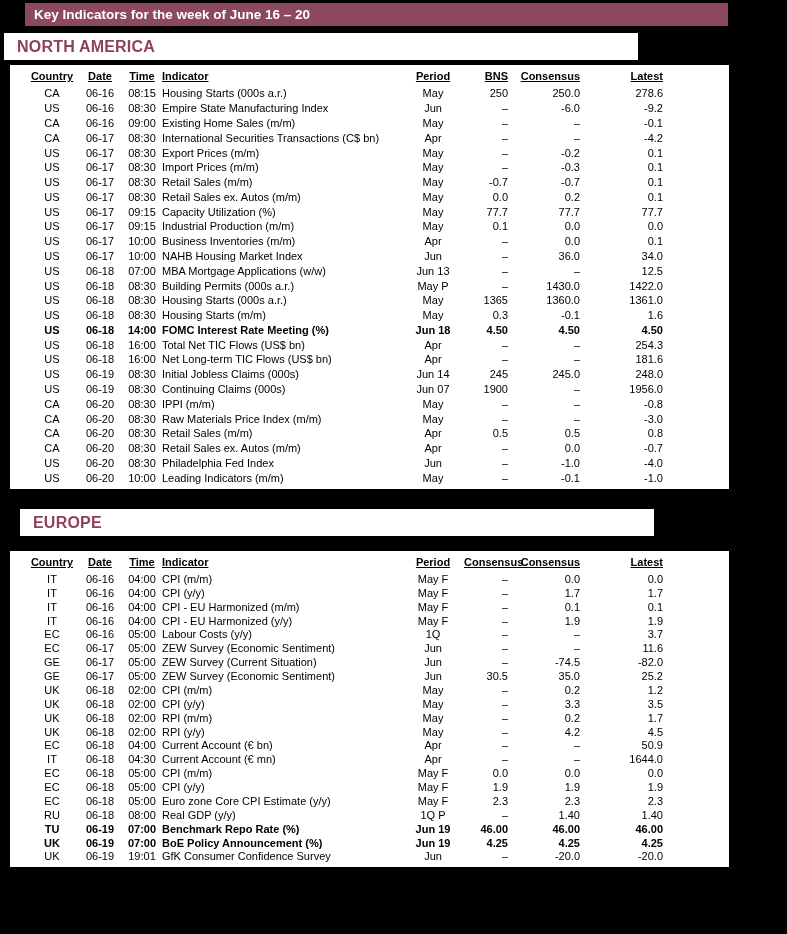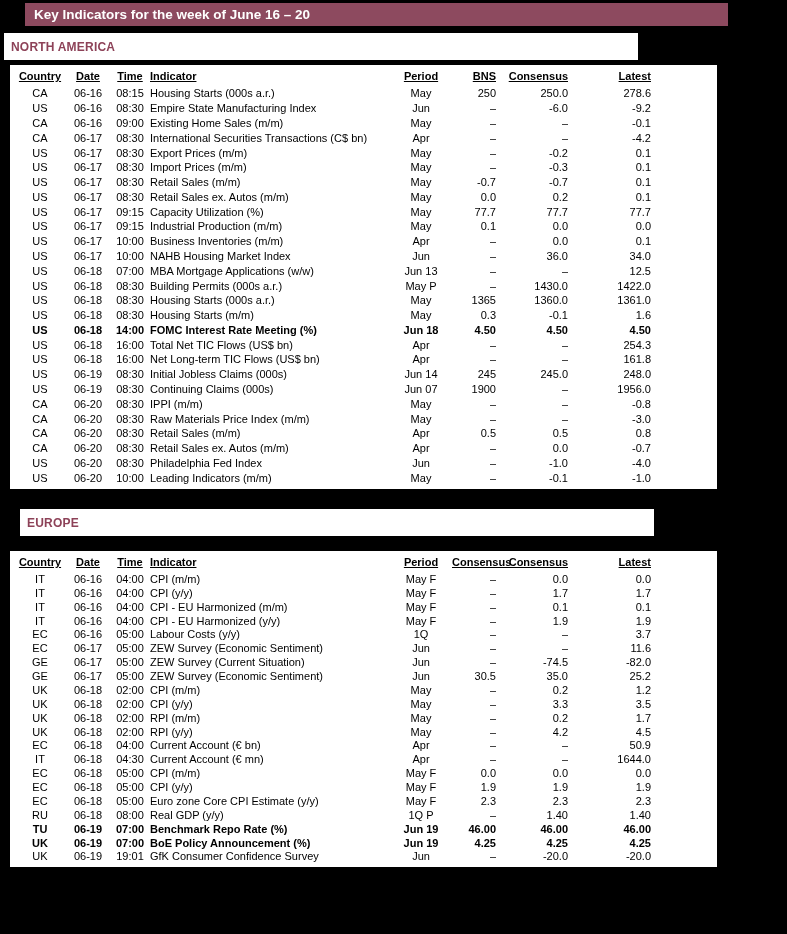--- a/index.html
+++ b/index.html
@@ -26,35 +26,35 @@
     white-space: nowrap;
   }
 
   .title-box {
     position: absolute;
     left: 4px;
     width: 634px; height: 27px;
     background: #ffffff;
     color: var(--section-title, #8D4258);
     font-weight: bold;
-    font-size: 12px;
+    font-size: 16px;
     line-height: 28px;
-    padding-left: 7px;
+    padding-left: 13px;
     box-sizing: border-box;
     letter-spacing: 0.2px;
   }
   #na-title { top: 33px; }
   #eu-title { top: 509px; margin-left: 16px; }
 
   .panel {
     position: absolute;
     left: 10px;
     width: 703px;
     background: #ffffff;
-    padding: 3px 0 4px 4px;
+    padding: 3px 0 4px 16px;
   }
   #na-panel { top: 65px; }
   #eu-panel { top: 551px; }
 
   table {
     width: 645px;
     border-collapse: collapse;
     table-layout: fixed;
     font-size: 11px;
     color: #000;
@@ -322,21 +322,21 @@
   </tr>
 
   <tr>
     <td class="c-center">US</td>
     <td class="c-center">06-18</td>
     <td class="c-center">16:00</td>
     <td class="c-left">Net Long-term TIC Flows (US$ bn)</td>
     <td class="c-center">Apr</td>
     <td class="c-num">–</td>
     <td class="c-num">–</td>
-    <td class="c-num c-latest">161.8</td>
+    <td class="c-num c-latest">181.6</td>
   </tr>
 
   <tr>
     <td class="c-center">US</td>
     <td class="c-center">06-19</td>
     <td class="c-center">08:30</td>
     <td class="c-left">Initial Jobless Claims (000s)</td>
     <td class="c-center">Jun 14</td>
     <td class="c-num">245</td>
     <td class="c-num">245.0</td>

